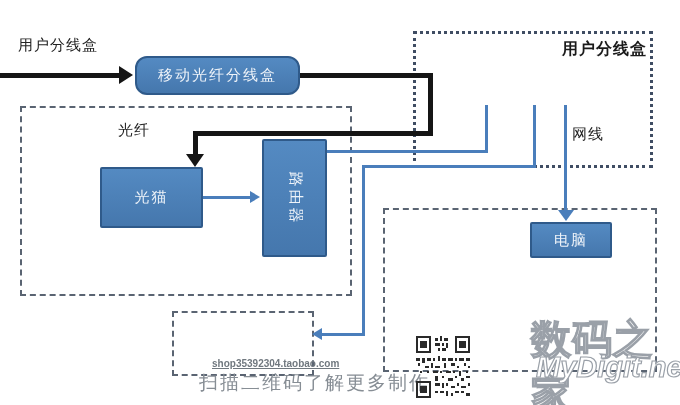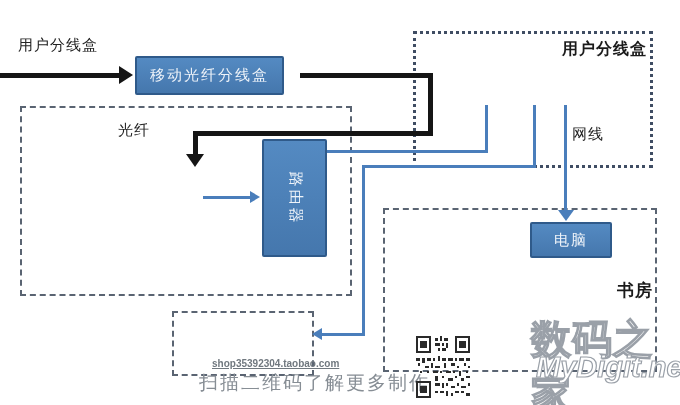--- a/index.html
+++ b/index.html
@@ -65,35 +65,37 @@
 
   <div class="ln ln-blue" style="left:533px;top:105px;width:3px;height:63px;"></div>
   <div class="ln ln-blue" style="left:362px;top:165px;width:174px;height:3px;"></div>
   <div class="ln ln-blue" style="left:362px;top:165px;width:3px;height:171px;"></div>
   <div class="ln ln-blue" style="left:322px;top:333px;width:43px;height:3px;"></div>
   <div class="arr" style="left:312px;top:328px;border-top:6px solid transparent;border-bottom:6px solid transparent;border-right:10px solid #4a7ebb;"></div>
 
   <div class="ln ln-blue" style="left:564px;top:105px;width:3px;height:106px;"></div>
   <div class="arr" style="left:558px;top:210px;border-left:8px solid transparent;border-right:8px solid transparent;border-top:11px solid #4a7ebb;"></div>
 
-  <div class="node" style="left:135px;top:56px;width:149px;height:39px;">
+  <div class="node" style="left:135px;top:56px;width:165px;height:39px;border-radius:12px;">
     <span>移动光纤分线盒</span>
+  </div>
+  <div class="node" style="left:100px;top:167px;width:103px;height:61px;">
+    <span>光猫</span>
   </div>
   <div class="node" style="left:262px;top:139px;width:65px;height:118px;">
     <span class="vert">路由器</span>
   </div>
   <div class="node" style="left:530px;top:222px;width:82px;height:36px;">
     <span>电脑</span>
   </div>
 
   <div class="lbl" style="left:18px;top:36px;">用户分线盒</div>
   <div class="lbl" style="left:118px;top:121px;">光纤</div>
   <div class="lbl" style="left:572px;top:125px;">网线</div>
   <div class="zone-label" style="left:413px;top:39px;width:234px;font-size:16px;">用户分线盒</div>
-  <div class="zone-label" style="left:383px;top:279px;width:270px;">书房</div>
 
   <div class="wm wm-shop">shop35392304.taobao.com</div>
   <div class="wm wm-scan">扫描二维码了解更多制作</div>
   <div class="wm wm-brand-cn">数码之家</div>
   <div class="wm wm-brand-en">MyDigit.net</div>
   <div class="wm wm-qr">
     <svg width="54" height="62" viewBox="0 0 25 25" preserveAspectRatio="none" shape-rendering="crispEdges">
       <path fill="#2a2a2a" fill-rule="evenodd" d="M0 0h7v7H0z M1 1h5v5H1z M2 2h3v3H2z"></path>
       <path fill="#2a2a2a" fill-rule="evenodd" d="M18 0h7v7h-7z M19 1h5v5h-5z M20 2h3v3h-3z"></path>
       <path fill="#2a2a2a" fill-rule="evenodd" d="M0 18h7v7H0z M1 19h5v5h-5z M2 20h3v3h-3z"></path>

